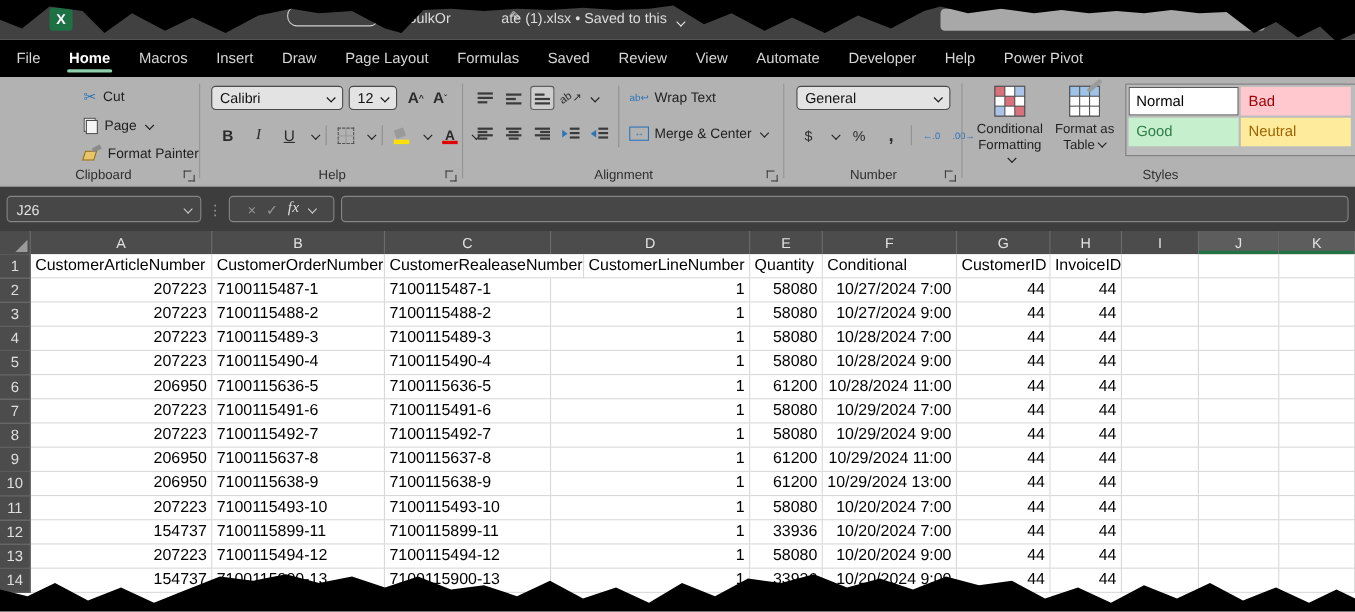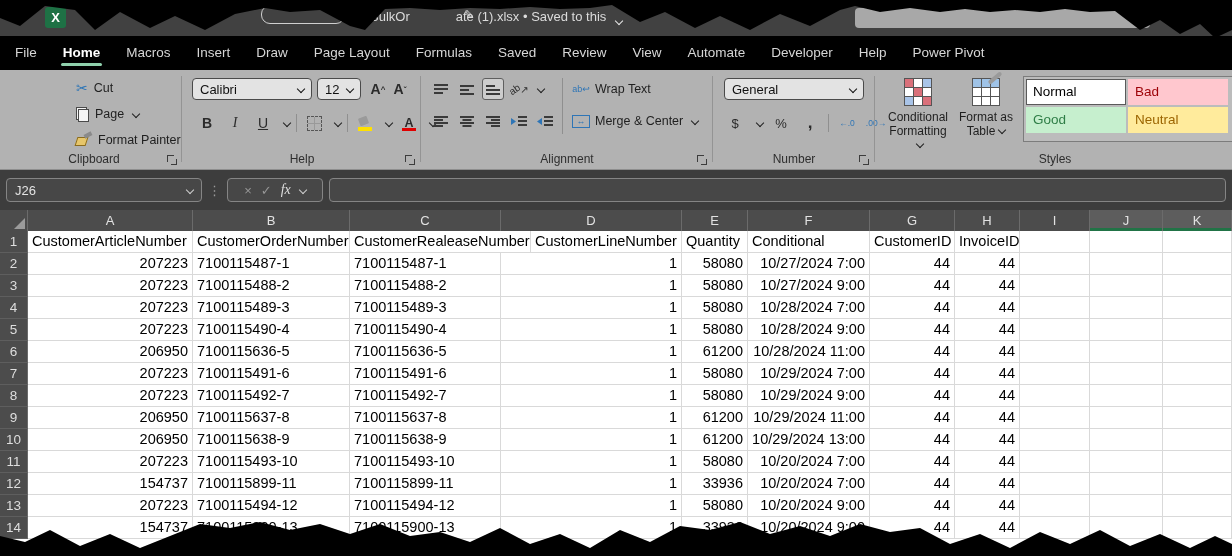--- a/index.html
+++ b/index.html
@@ -109,21 +109,21 @@
   #style-gallery{position:absolute;left:145px;top:6px;width:206px;height:60px;border:1px solid #7c7c7c;
     background:#bcbcbc;display:grid;grid-template-columns:100px 100px;grid-auto-rows:26px;gap:2px;padding:2px;}
   .style-cell{font-size:13.5px;line-height:26px;padding-left:7px;box-sizing:border-box;overflow:hidden;}
   .style-cell.sel{outline:1.6px solid #5a5a5a;outline-offset:-1px;}
 
   
   #fbar{position:absolute;left:0;top:170px;width:1232px;height:40px;background:#3d3d3d;
     display:flex;align-items:center;padding:0 6px;box-sizing:border-box;gap:6px;}
   .fbox{background:#474747;border:1px solid #858585;border-radius:4px;height:24px;box-sizing:border-box;
     display:flex;align-items:center;color:#e4e4e4;font-size:13px;padding:0 8px;}
-  #namebox{width:196px;}
+  #namebox{width:177px;}
   #namebox .chev{margin-left:auto;color:#cfcfcf;}
   .dots{color:#9a9a9a;font-size:13px;}
   #fxbox{width:96px;gap:9px;justify-content:center;}
   #fxbox .gray{color:#969696;font-size:13px;}
   #fxbox .fx{font-style:italic;font-family:"Liberation Serif",serif;color:#dedede;font-size:14px;}
   #fxbox .chev{color:#cfcfcf;margin-left:0;}
   #formula-input{flex:1;}
 
   
   #grid{position:absolute;left:0;top:210px;width:1232px;bottom:0;background:#fff;font-size:14.5px;color:#000;}

